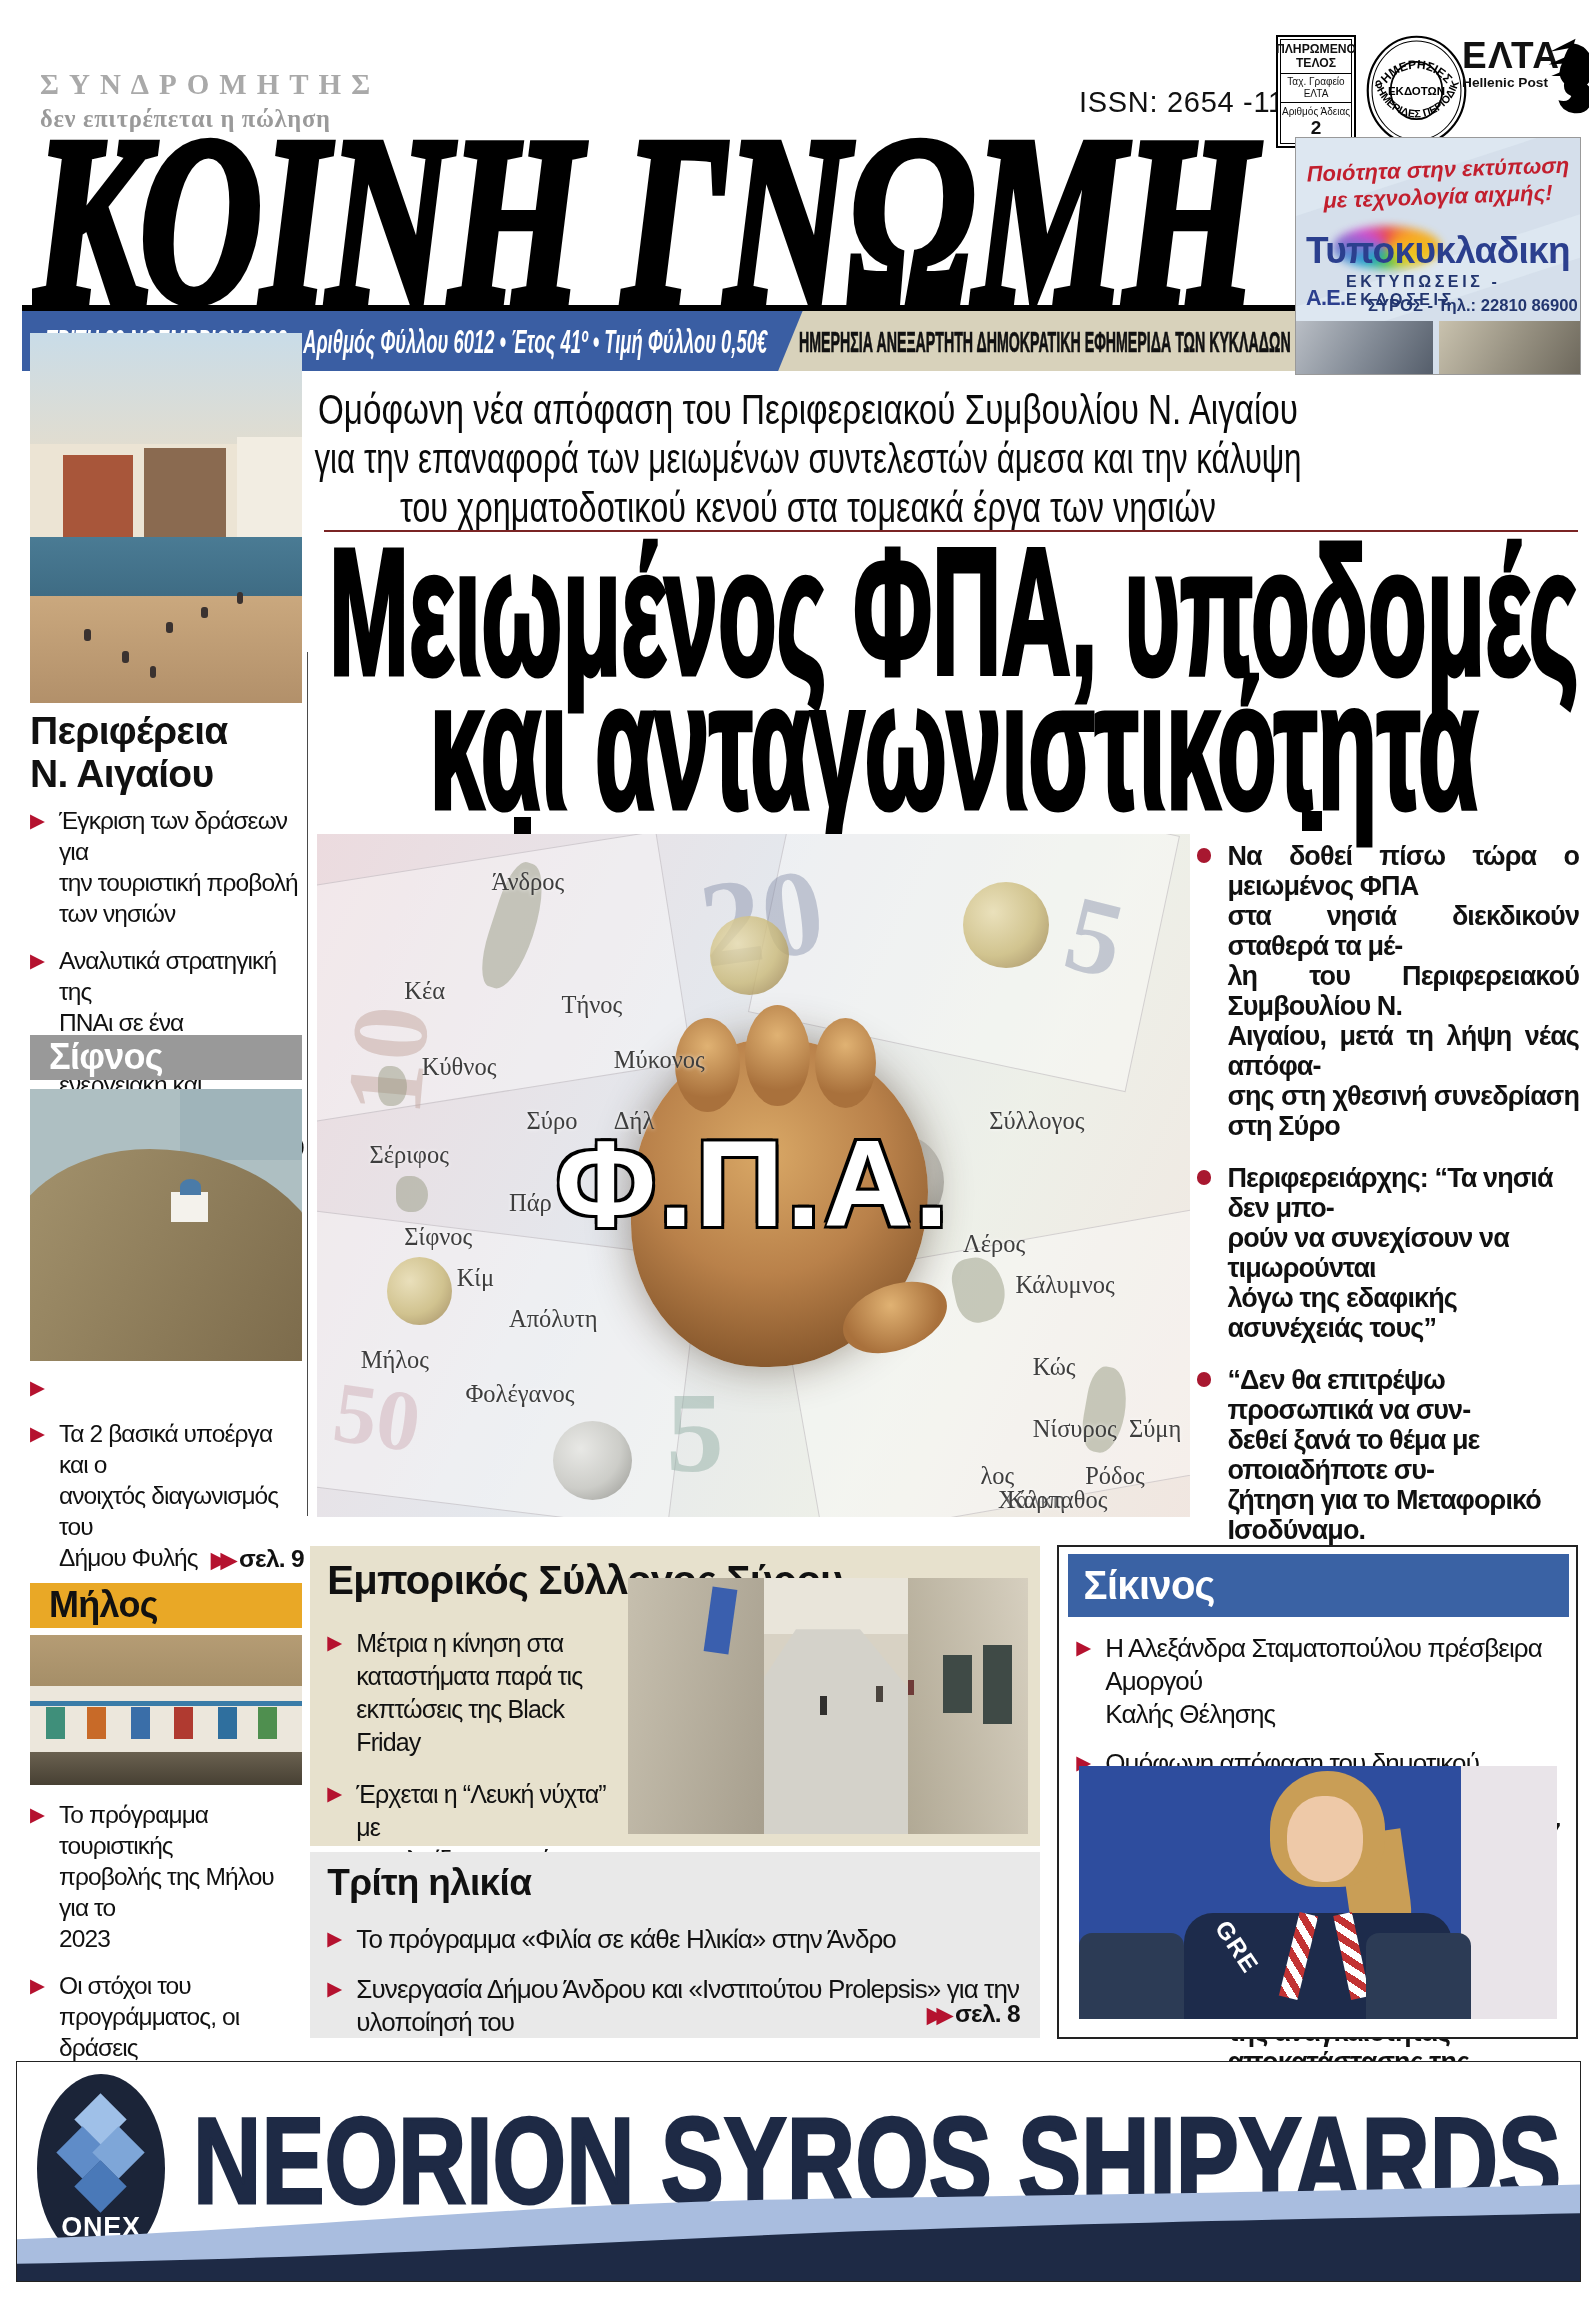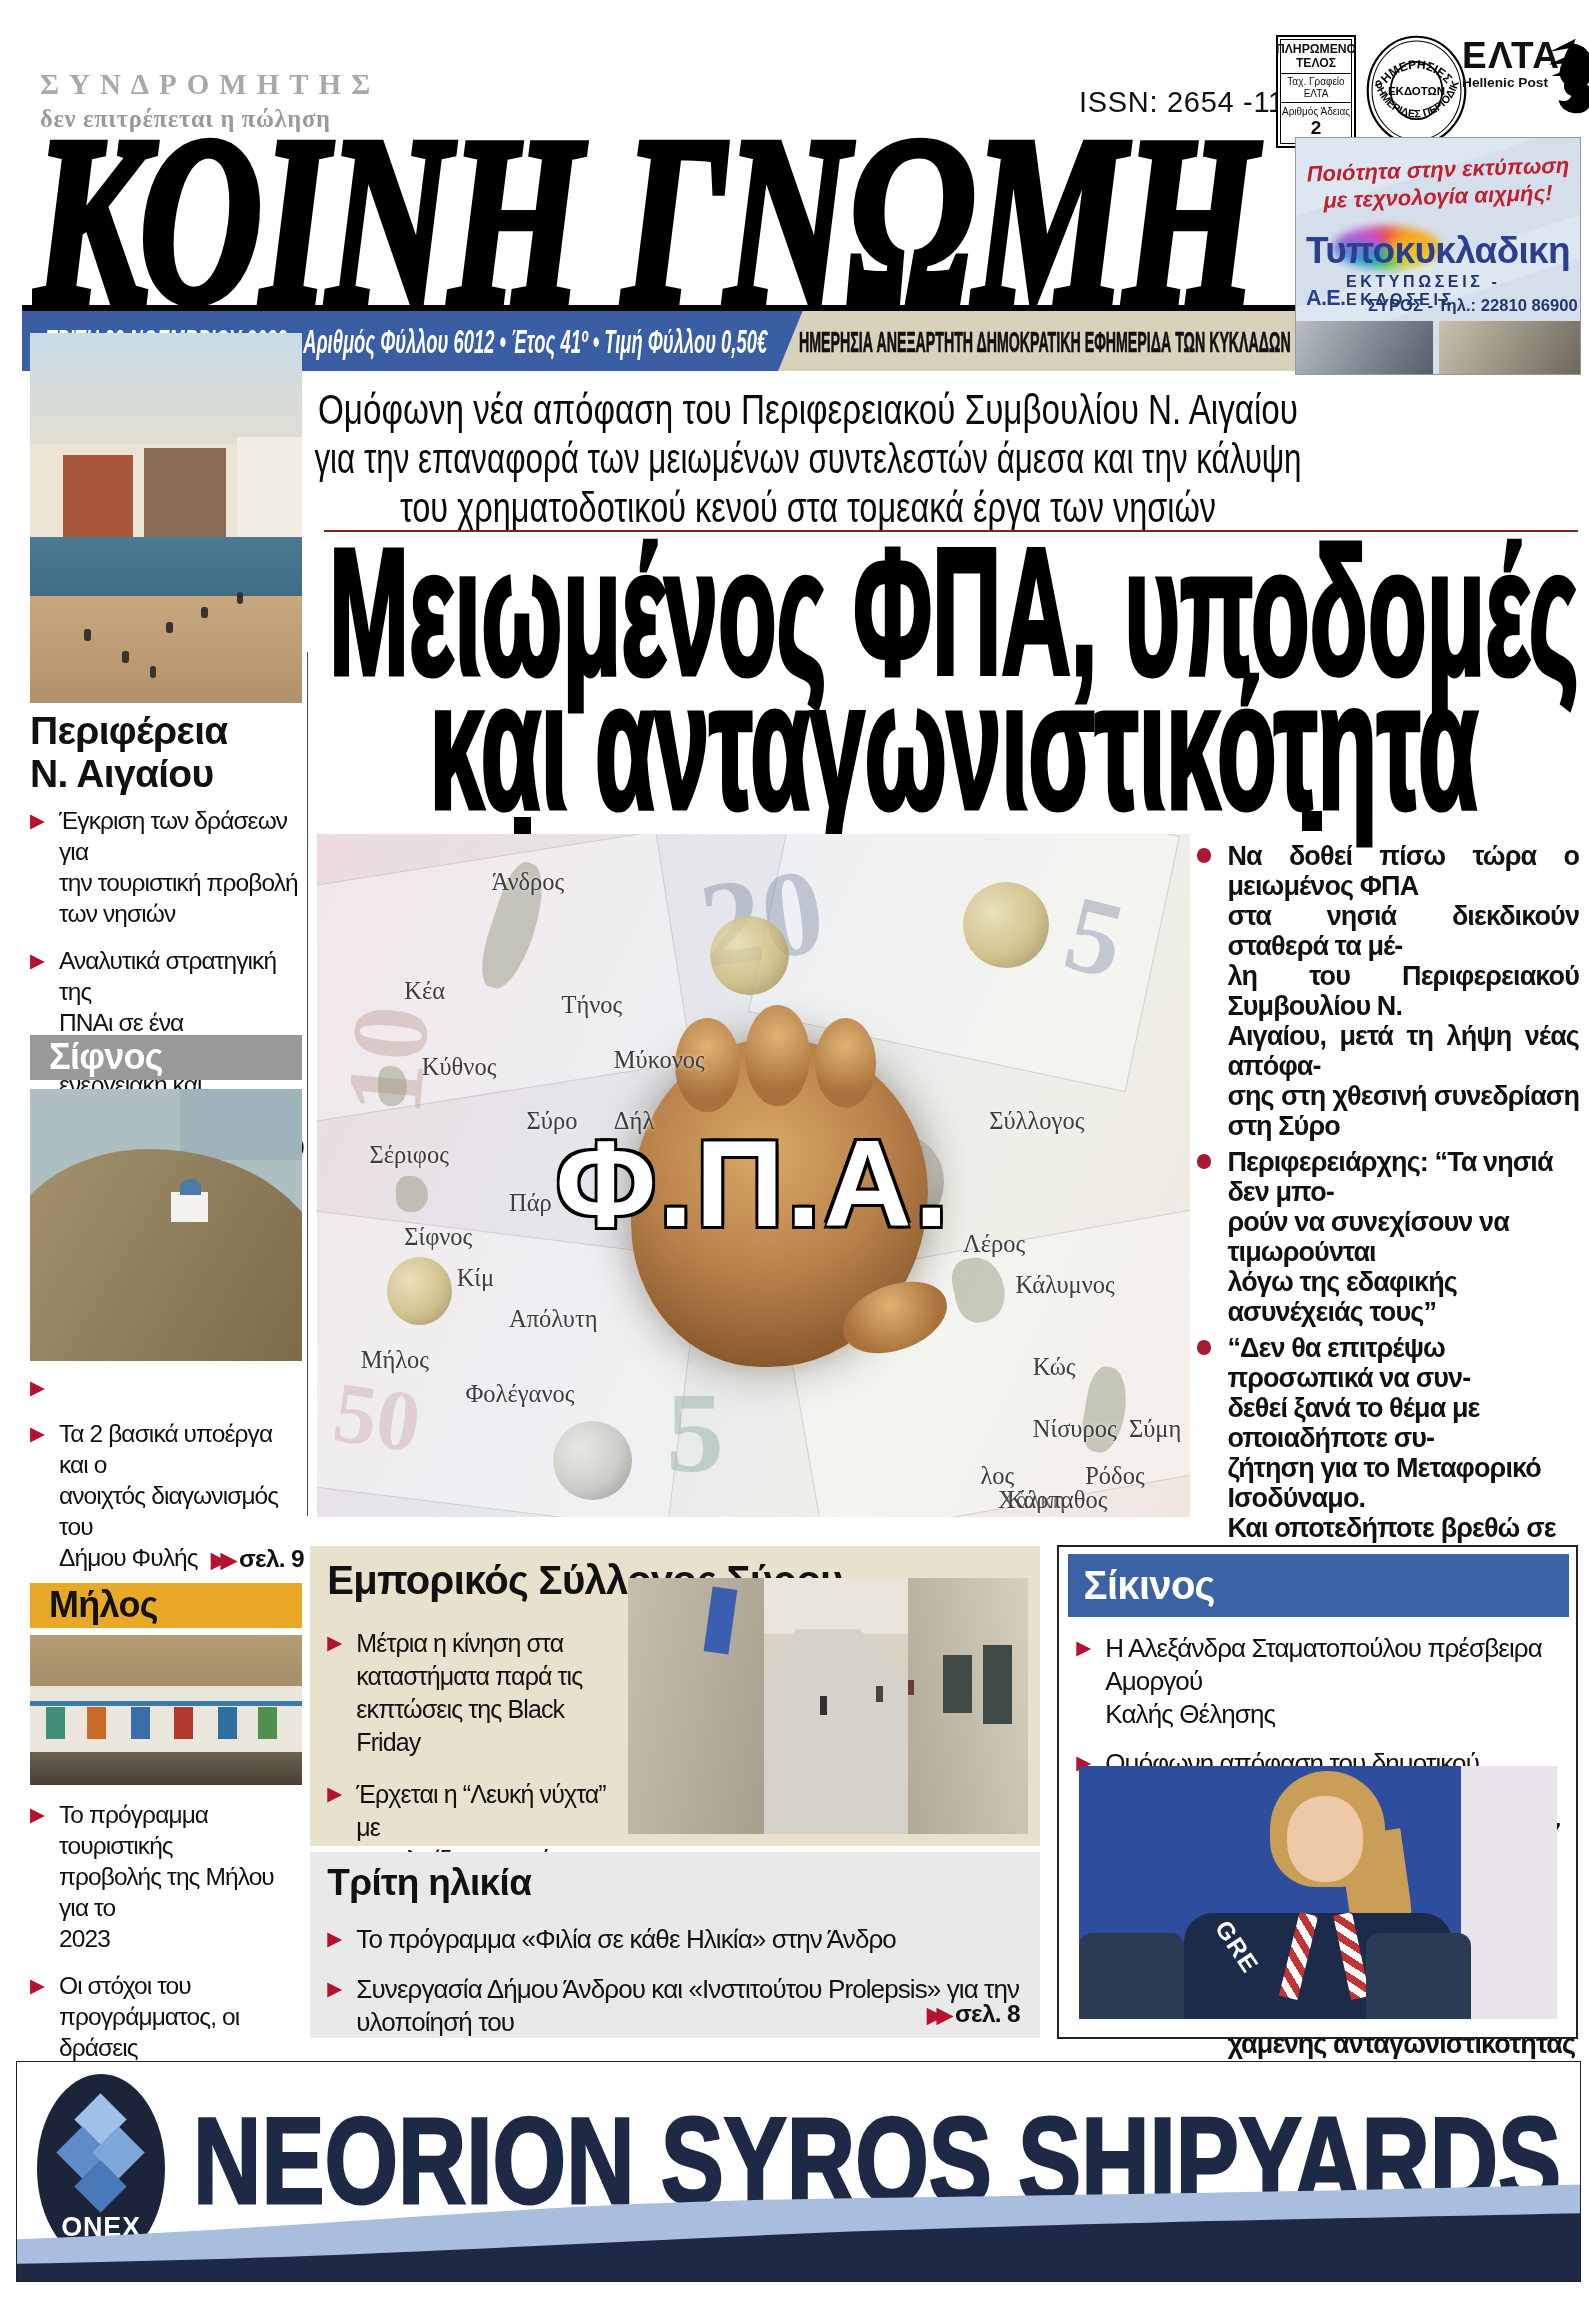--- a/index.html
+++ b/index.html
@@ -380,21 +380,21 @@
       <span class="t lt">Οι στόχοι του
 προγράμματος, οι δράσεις
 και ο προϋπολογισμός</span>
       <span class="pref" style="bottom:-32px">
           <span class="ar">▶▶</span>
           <span class="pg">σελ. 15</span>
         </span>
     </div>
   </div>
 
-  <div class="abs" style="left:1197px;top:841px;width:382px;display:flex;flex-direction:column;gap:6px">
+  <div class="abs" style="left:1197px;top:841px;width:382px;display:flex;flex-direction:column;gap:22px">
     <div class="bi">
       <span class="dot"></span>
       <span class="t rt" style="text-align:justify">Να δοθεί πίσω τώρα ο μειωμένος ΦΠΑ
 στα νησιά διεκδικούν σταθερά τα μέ-
 λη του Περιφερειακού Συμβουλίου Ν.
 Αιγαίου, μετά τη λήψη νέας απόφα-
 σης στη χθεσινή συνεδρίαση στη Σύρο</span>
     </div>
     <div class="bi">
       <span class="dot"></span>

